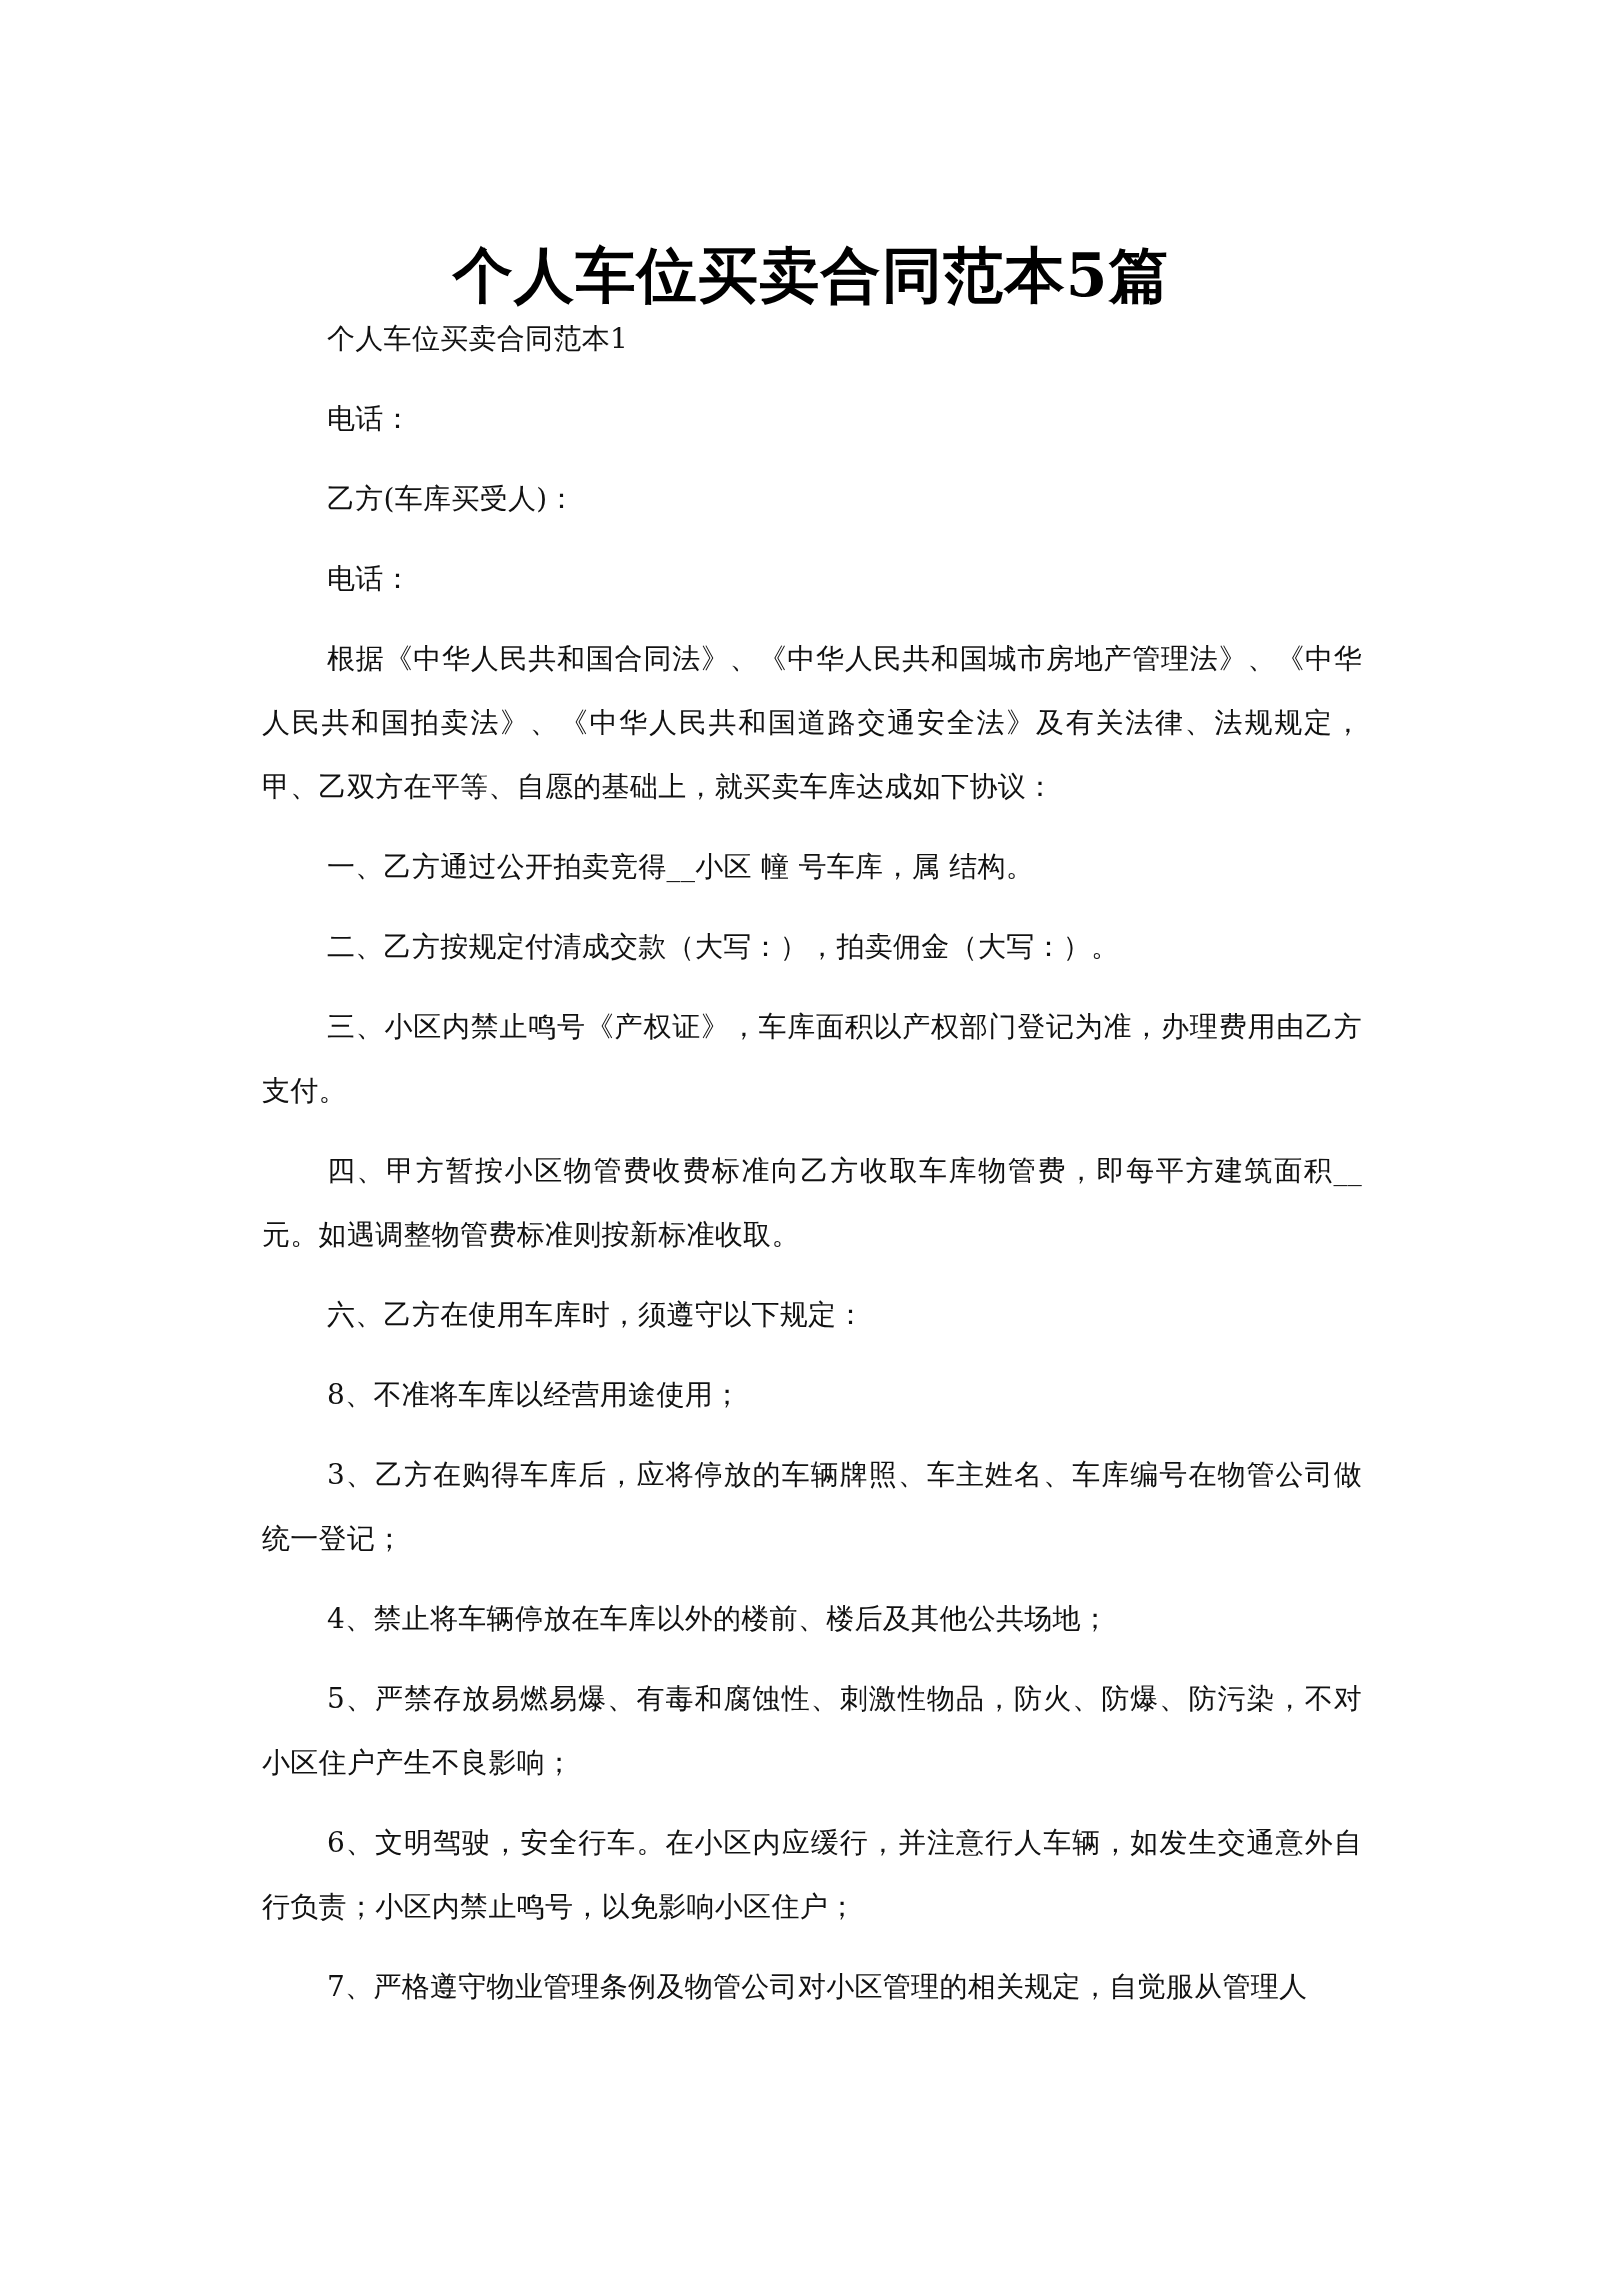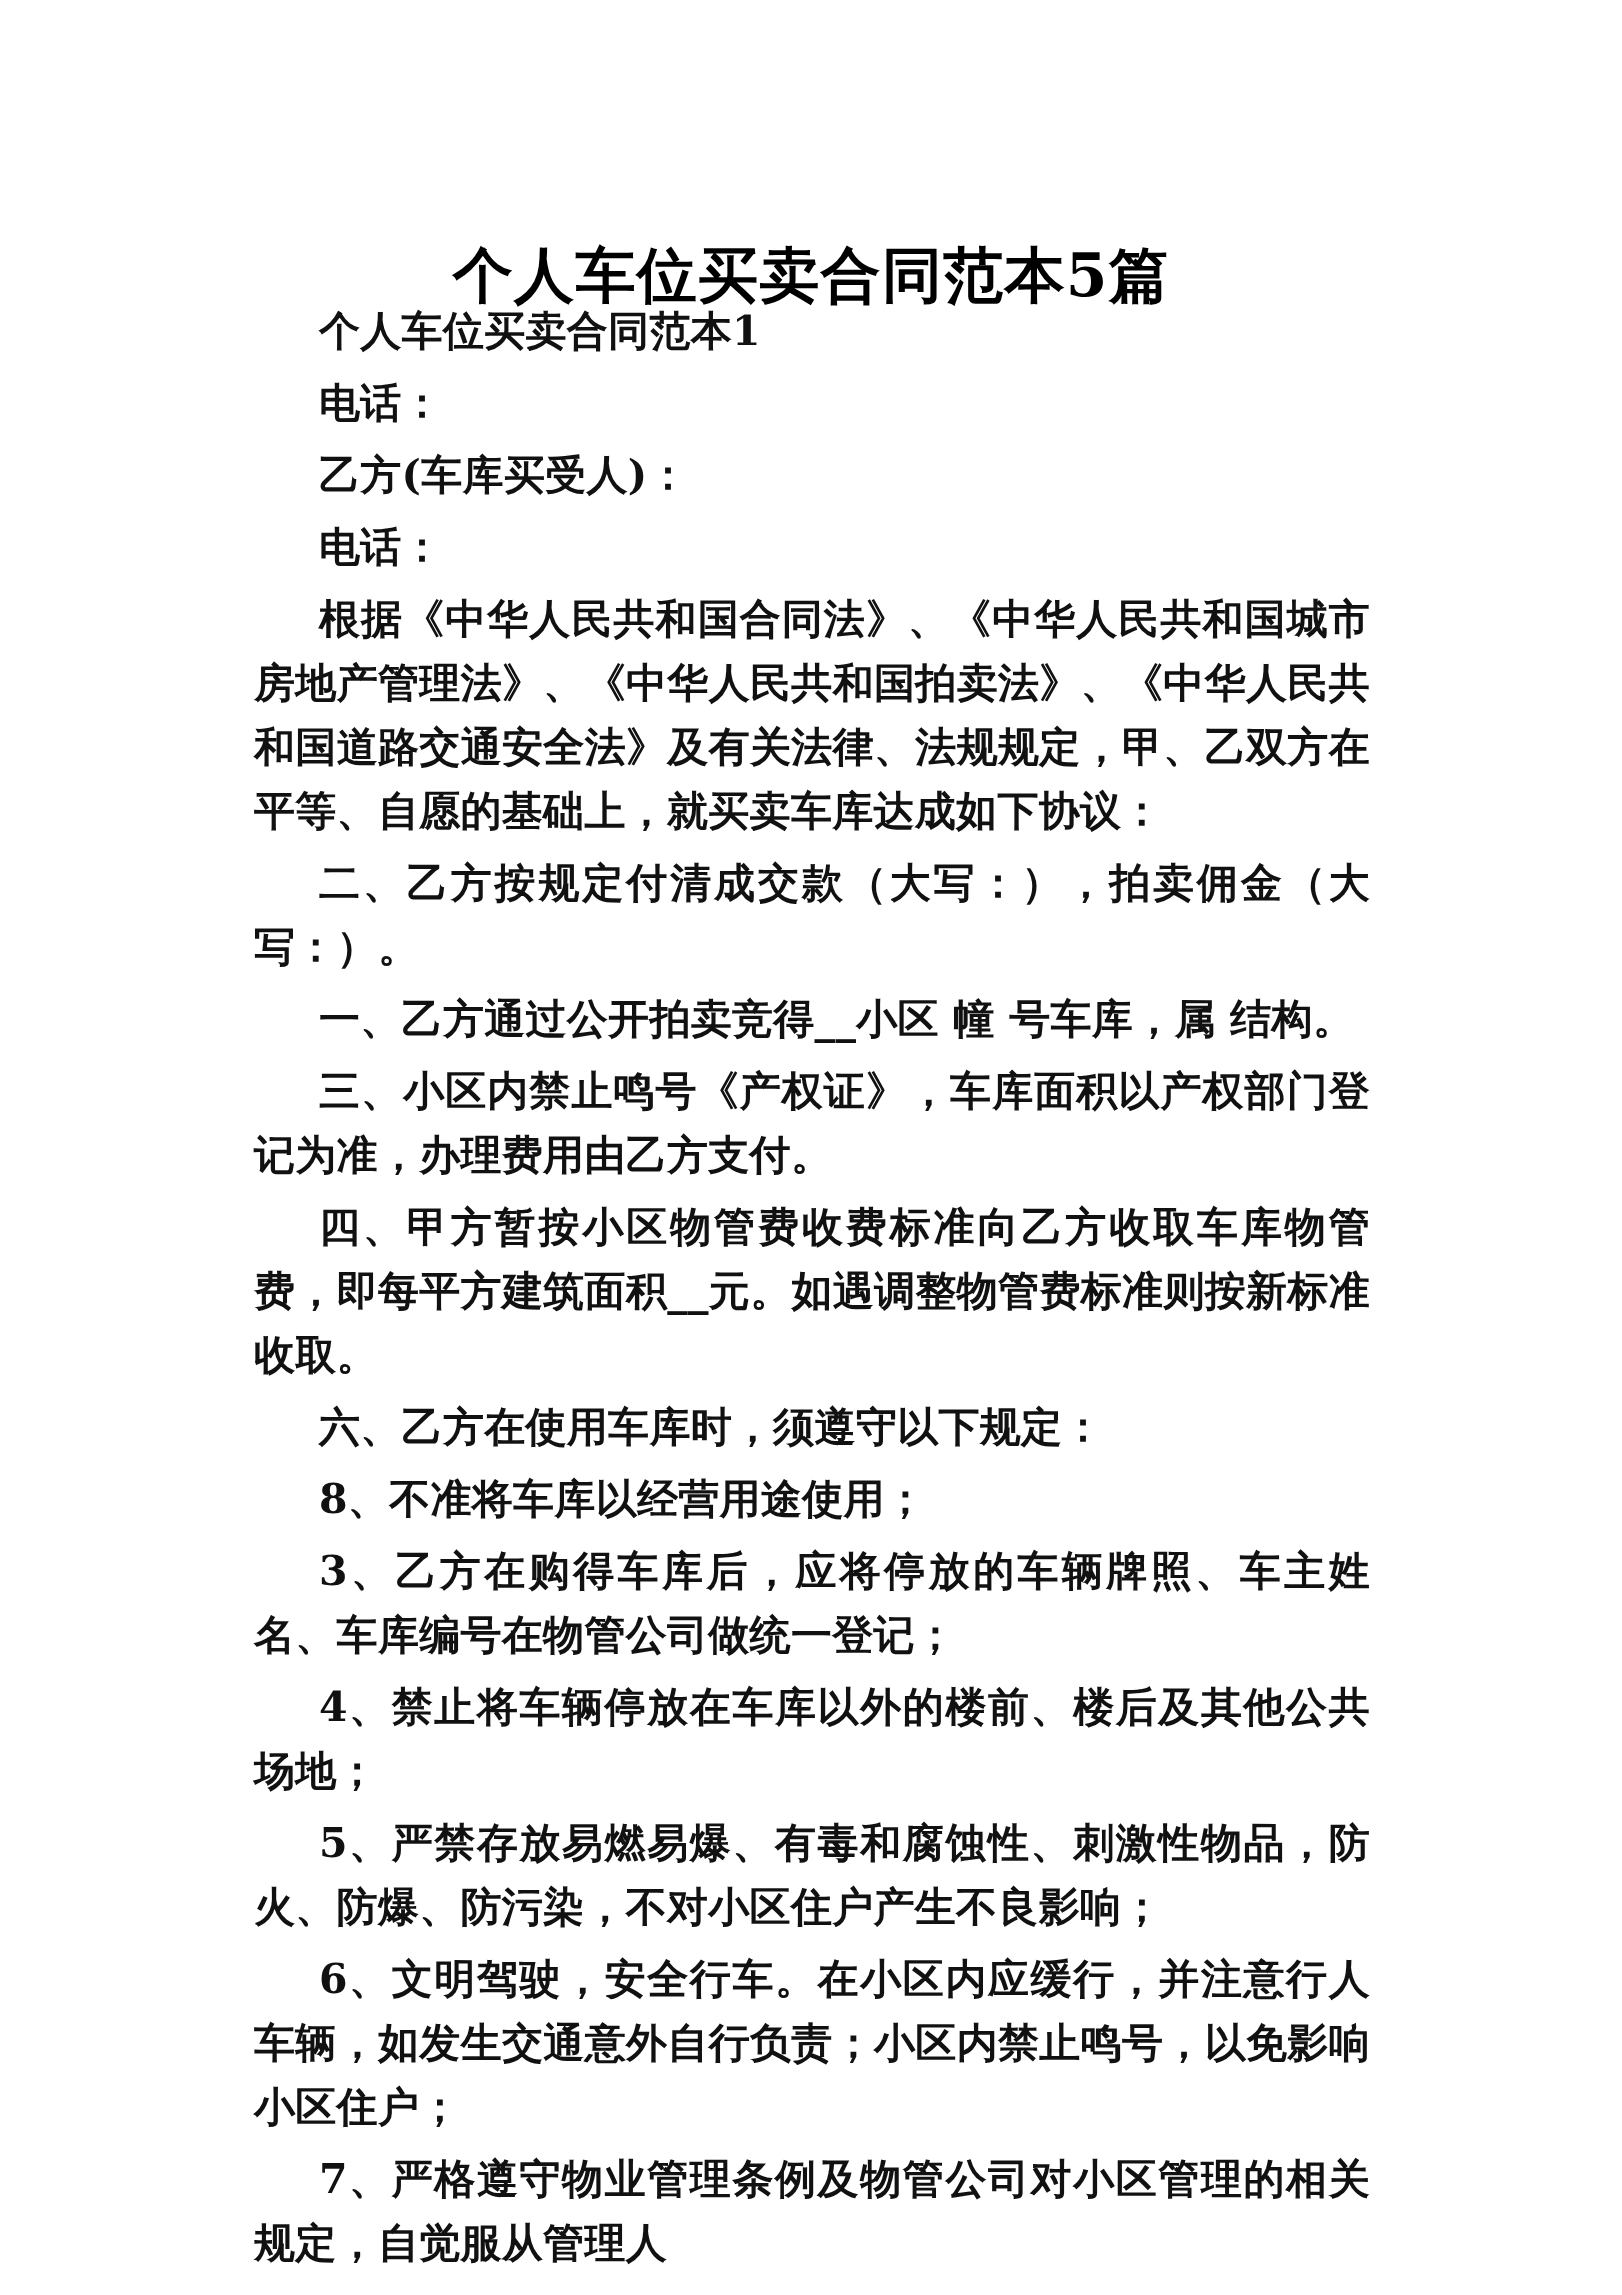--- a/index.html
+++ b/index.html
@@ -2,37 +2,37 @@
 <html style="font-size:10.5px"><head>
   <meta charset="utf-8">
   <style>
     html, body { margin: 0; padding: 0; background: #ffffff; }
     body { width: 1623px; height: 2295px; position: relative; overflow: hidden;
            font-family: "DejaVu Serif", "Liberation Serif", serif; color: #111111; }
     .page { position: absolute; left: 0; top: 0; width: 1623px; height: 2295px; background: #ffffff; }
     .title { position: absolute; left: 0; top: 196px; width: 1623px; text-align: center;
              font-size: 60px; line-height: 79px; letter-spacing: 1.3px; color: #000000; }
     .body { position: absolute; left: 246px; top: 291px; width: 1132px; }
-    .p { font-size: 41px; line-height: 64px; margin: 8px; text-align: justify; text-align-last: left;
-         letter-spacing: 0.3px; font-weight: bold; }
+    .p { font-size: 28px; line-height: 64px; margin: 16px; text-align: justify; text-align-last: left;
+         letter-spacing: 0.3px; }
     .indent { text-indent: 65px; }
   </style>
 </head>
 <body>
 
 <div class="page">
   <h1 class="title">个人车位买卖合同范本5篇</h1>
   <div class="body">
     <p class="p indent">个人车位买卖合同范本1</p>
     <p class="p indent">电话：</p>
     <p class="p indent">乙方(车库买受人)：</p>
     <p class="p indent">电话：</p>
     <p class="p indent">根据《中华人民共和国合同法》、《中华人民共和国城市房地产管理法》、《中华人民共和国拍卖法》、《中华人民共和国道路交通安全法》及有关法律、法规规定，甲、乙双方在平等、自愿的基础上，就买卖车库达成如下协议：</p>
+    <p class="p indent">一、乙方通过公开拍卖竞得__小区 幢 号车库，属 结构。</p>
     <p class="p indent">二、乙方按规定付清成交款（大写：），拍卖佣金（大写：）。</p>
-    <p class="p indent">一、乙方通过公开拍卖竞得__小区 幢 号车库，属 结构。</p>
     <p class="p indent">三、小区内禁止鸣号《产权证》，车库面积以产权部门登记为准，办理费用由乙方支付。</p>
     <p class="p indent">四、甲方暂按小区物管费收费标准向乙方收取车库物管费，即每平方建筑面积__元。如遇调整物管费标准则按新标准收取。</p>
     <p class="p indent">六、乙方在使用车库时，须遵守以下规定：</p>
     <p class="p indent">8、不准将车库以经营用途使用；</p>
     <p class="p indent">3、乙方在购得车库后，应将停放的车辆牌照、车主姓名、车库编号在物管公司做统一登记；</p>
     <p class="p indent">4、禁止将车辆停放在车库以外的楼前、楼后及其他公共场地；</p>
     <p class="p indent">5、严禁存放易燃易爆、有毒和腐蚀性、刺激性物品，防火、防爆、防污染，不对小区住户产生不良影响；</p>
     <p class="p indent">6、文明驾驶，安全行车。在小区内应缓行，并注意行人车辆，如发生交通意外自行负责；小区内禁止鸣号，以免影响小区住户；</p>
     <p class="p indent">7、严格遵守物业管理条例及物管公司对小区管理的相关规定，自觉服从管理人</p>
   </div>

